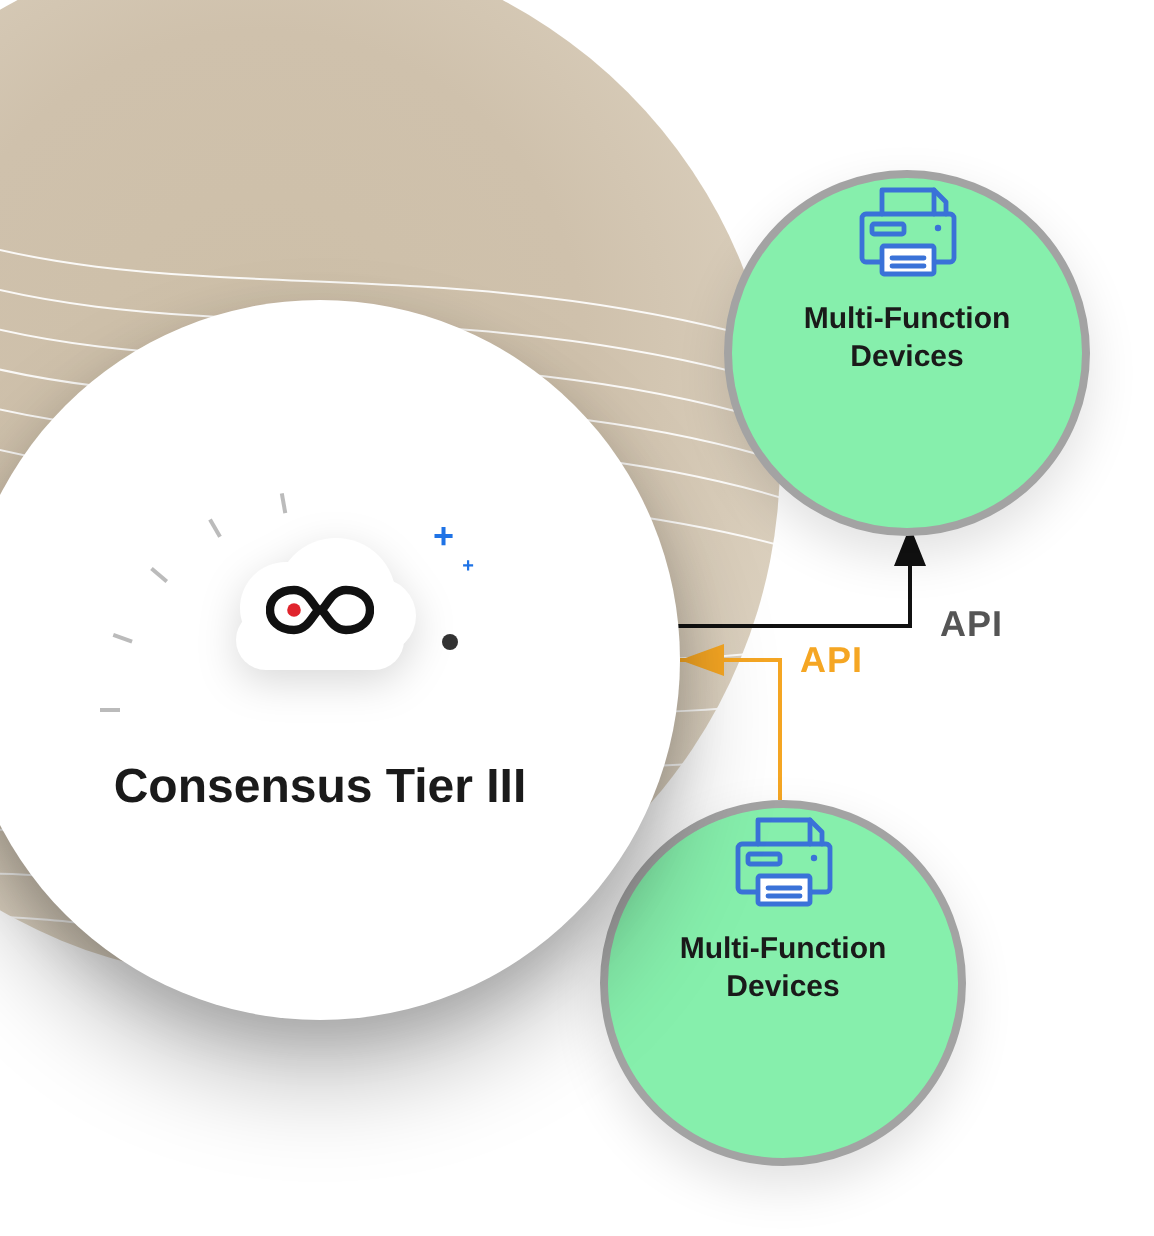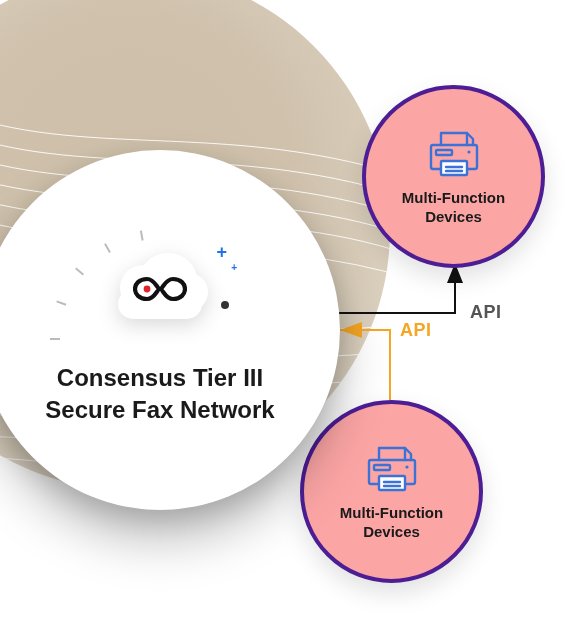--- a/index.html
+++ b/index.html
@@ -104,27 +104,26 @@
     align-items: center;
     justify-content: center;
     z-index: 2;
   }
   
   .device-circle {
     position: absolute;
     width: 175px;
     height: 175px;
     border-radius: 50%;
-    background: #fca5a5;
-    border: 4px solid #4c1d95;
+    background: #86efac;
+    border: 4px solid #a3a3a3;
     box-shadow: 0 10px 25px rgba(0,0,0,0.12);
     display: flex;
     flex-direction: column;
     align-items: center;
-    justify-content: center;
     z-index: 4;
   }
   .device-circle.top { left: 362px; top: 85px; }
   .device-circle.bottom { left: 300px; top: 400px; }
   .device-label {
     font-size: 15px;
     font-weight: 600;
     color: #1a1a1a;
     text-align: center;
     line-height: 1.25;
@@ -219,21 +218,20 @@
         <div class="logo">
           <svg width="54" height="28" viewBox="0 0 54 28">
             <path d="M14 4 C6 4,2 9,2 14 C2 19,6 24,14 24 C22 24,24 14,27 14 C30 14,32 24,40 24 C48 24,52 19,52 14 C52 9,48 4,40 4 C32 4,30 14,27 14 C24 14,22 4,14 4 Z" fill="none" stroke="#111" stroke-width="4.2" stroke-linecap="round"></path>
             <circle cx="14" cy="14" r="3.4" fill="#e0242c"></circle>
           </svg>
         </div>
       </div>
     </div>
     <div class="main-title">
       <span>Consensus Tier III</span><br>
-      <span>Secure Fax Network</span>
     </div>
   </div>
 
   <div class="device-circle top">
     <div class="printer-icon">
       <svg width="58" height="52" viewBox="0 0 58 52">
         <g fill="none" stroke="#3a72d8" stroke-width="2.4" stroke-linejoin="round" stroke-linecap="round">
           <rect x="6" y="18" width="46" height="24" rx="2"></rect>
           <rect x="16" y="34" width="26" height="14" rx="1" fill="#fff"></rect>
           <path d="M16 18 L16 6 L42 6 L42 18"></path>

